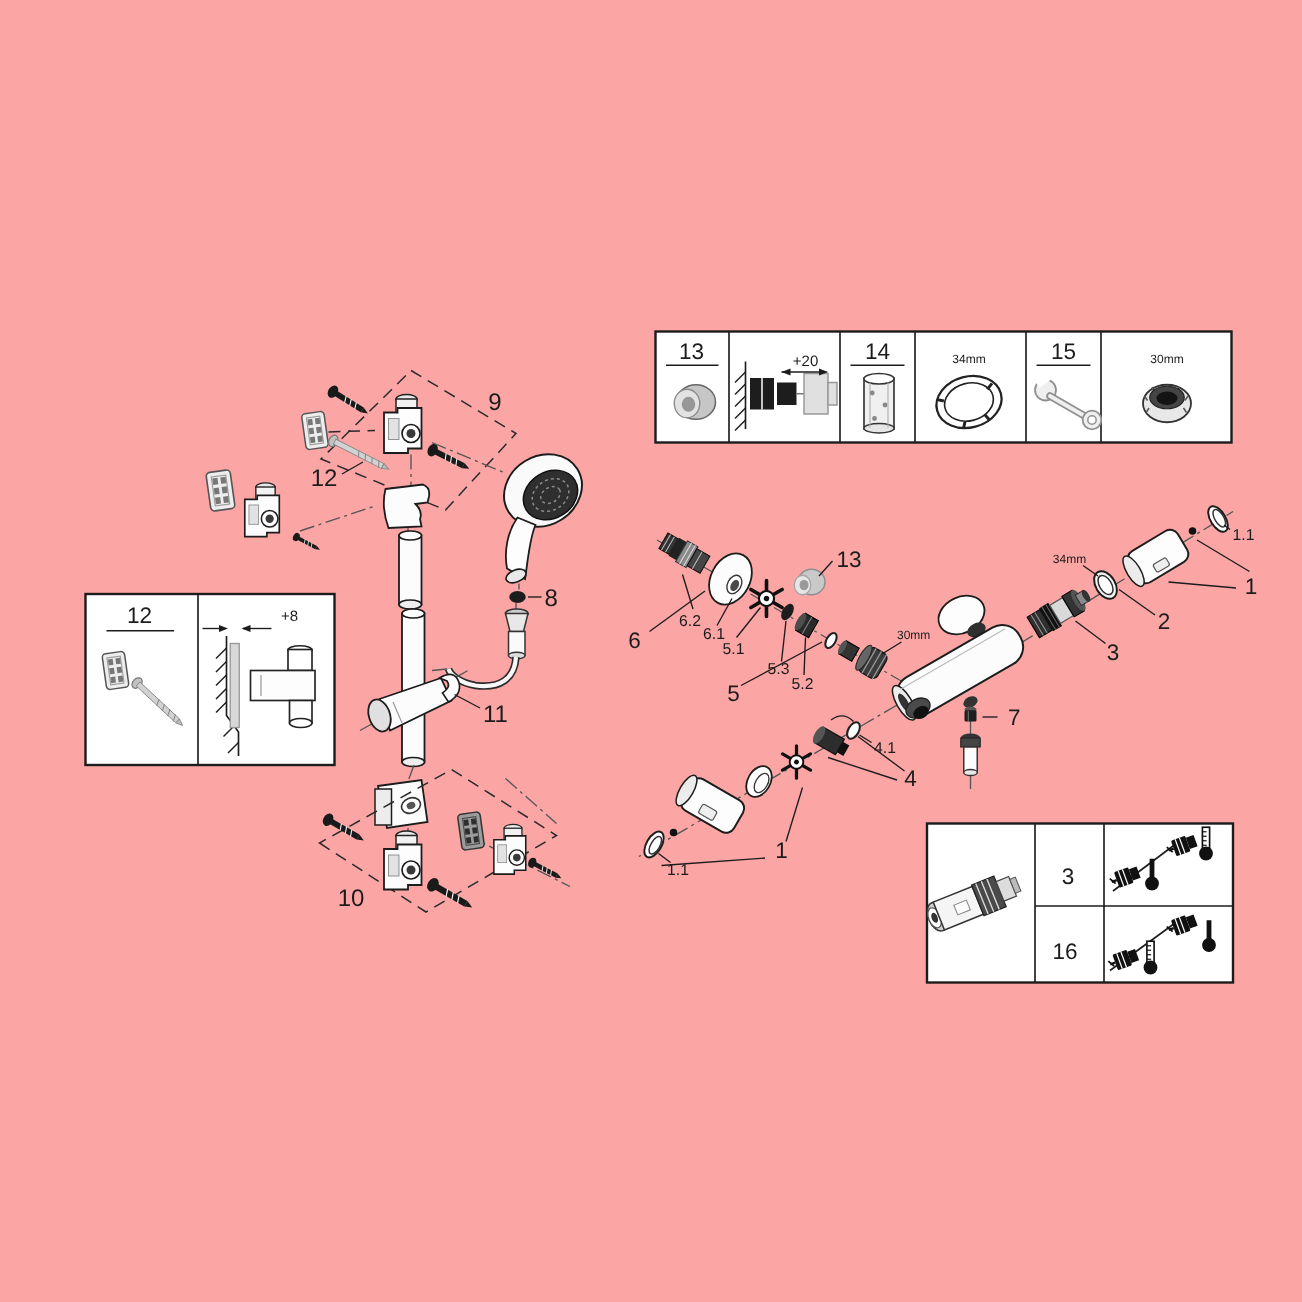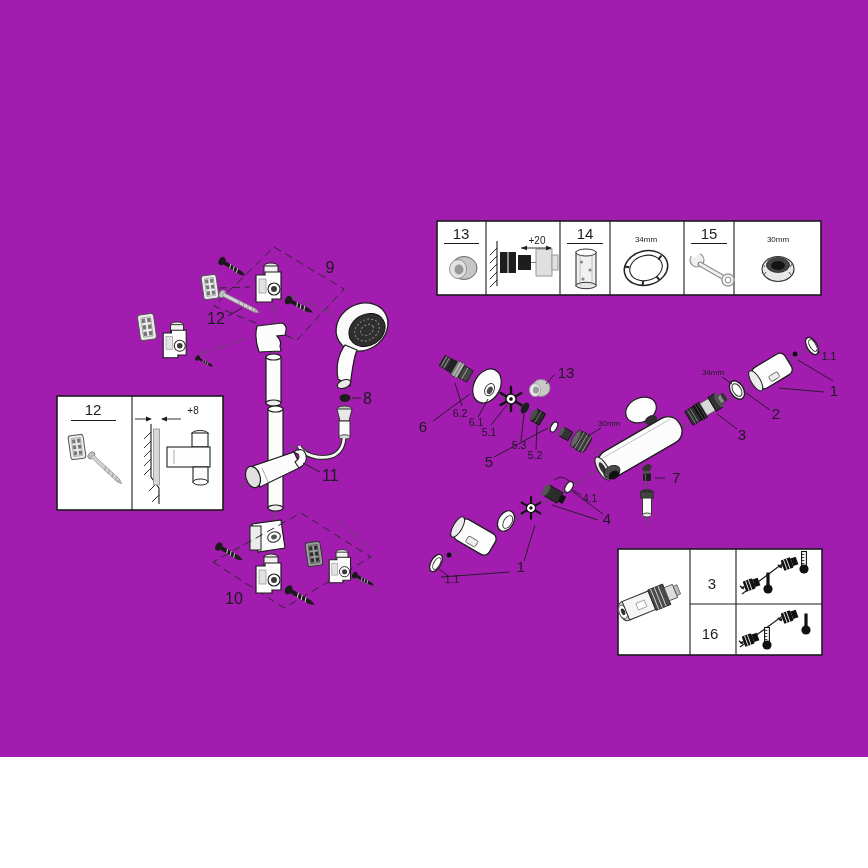--- a/index.html
+++ b/index.html
@@ -1,16 +1,16 @@
 <!DOCTYPE html>
 <html><head>
 <meta charset="utf-8">
 <style>
   html,body{margin:0;padding:0;background:#fff;}
-  #page{position:relative;width:868px;height:757px;background:#a21caf;overflow:hidden;}
+  #page{position:relative;width:868px;height:868px;background:#fca5a5;overflow:hidden;}
   svg{position:absolute;left:0;top:0;}
   text{font-family:"Liberation Sans","DejaVu Sans",sans-serif;fill:#1c1c1c;}
   .t-head{font-size:15px;}
   .t-main{font-size:16px;}
   .t-grp{font-size:15px;}
   .t-sub{font-size:10.5px;}
   .t-mm{font-size:8px;}
   .t-dim{font-size:10px;}
   .box{fill:#fff;stroke:#1c1c1c;stroke-width:1.6;}
   .ln{stroke:#1c1c1c;stroke-width:1.1;fill:none;}

